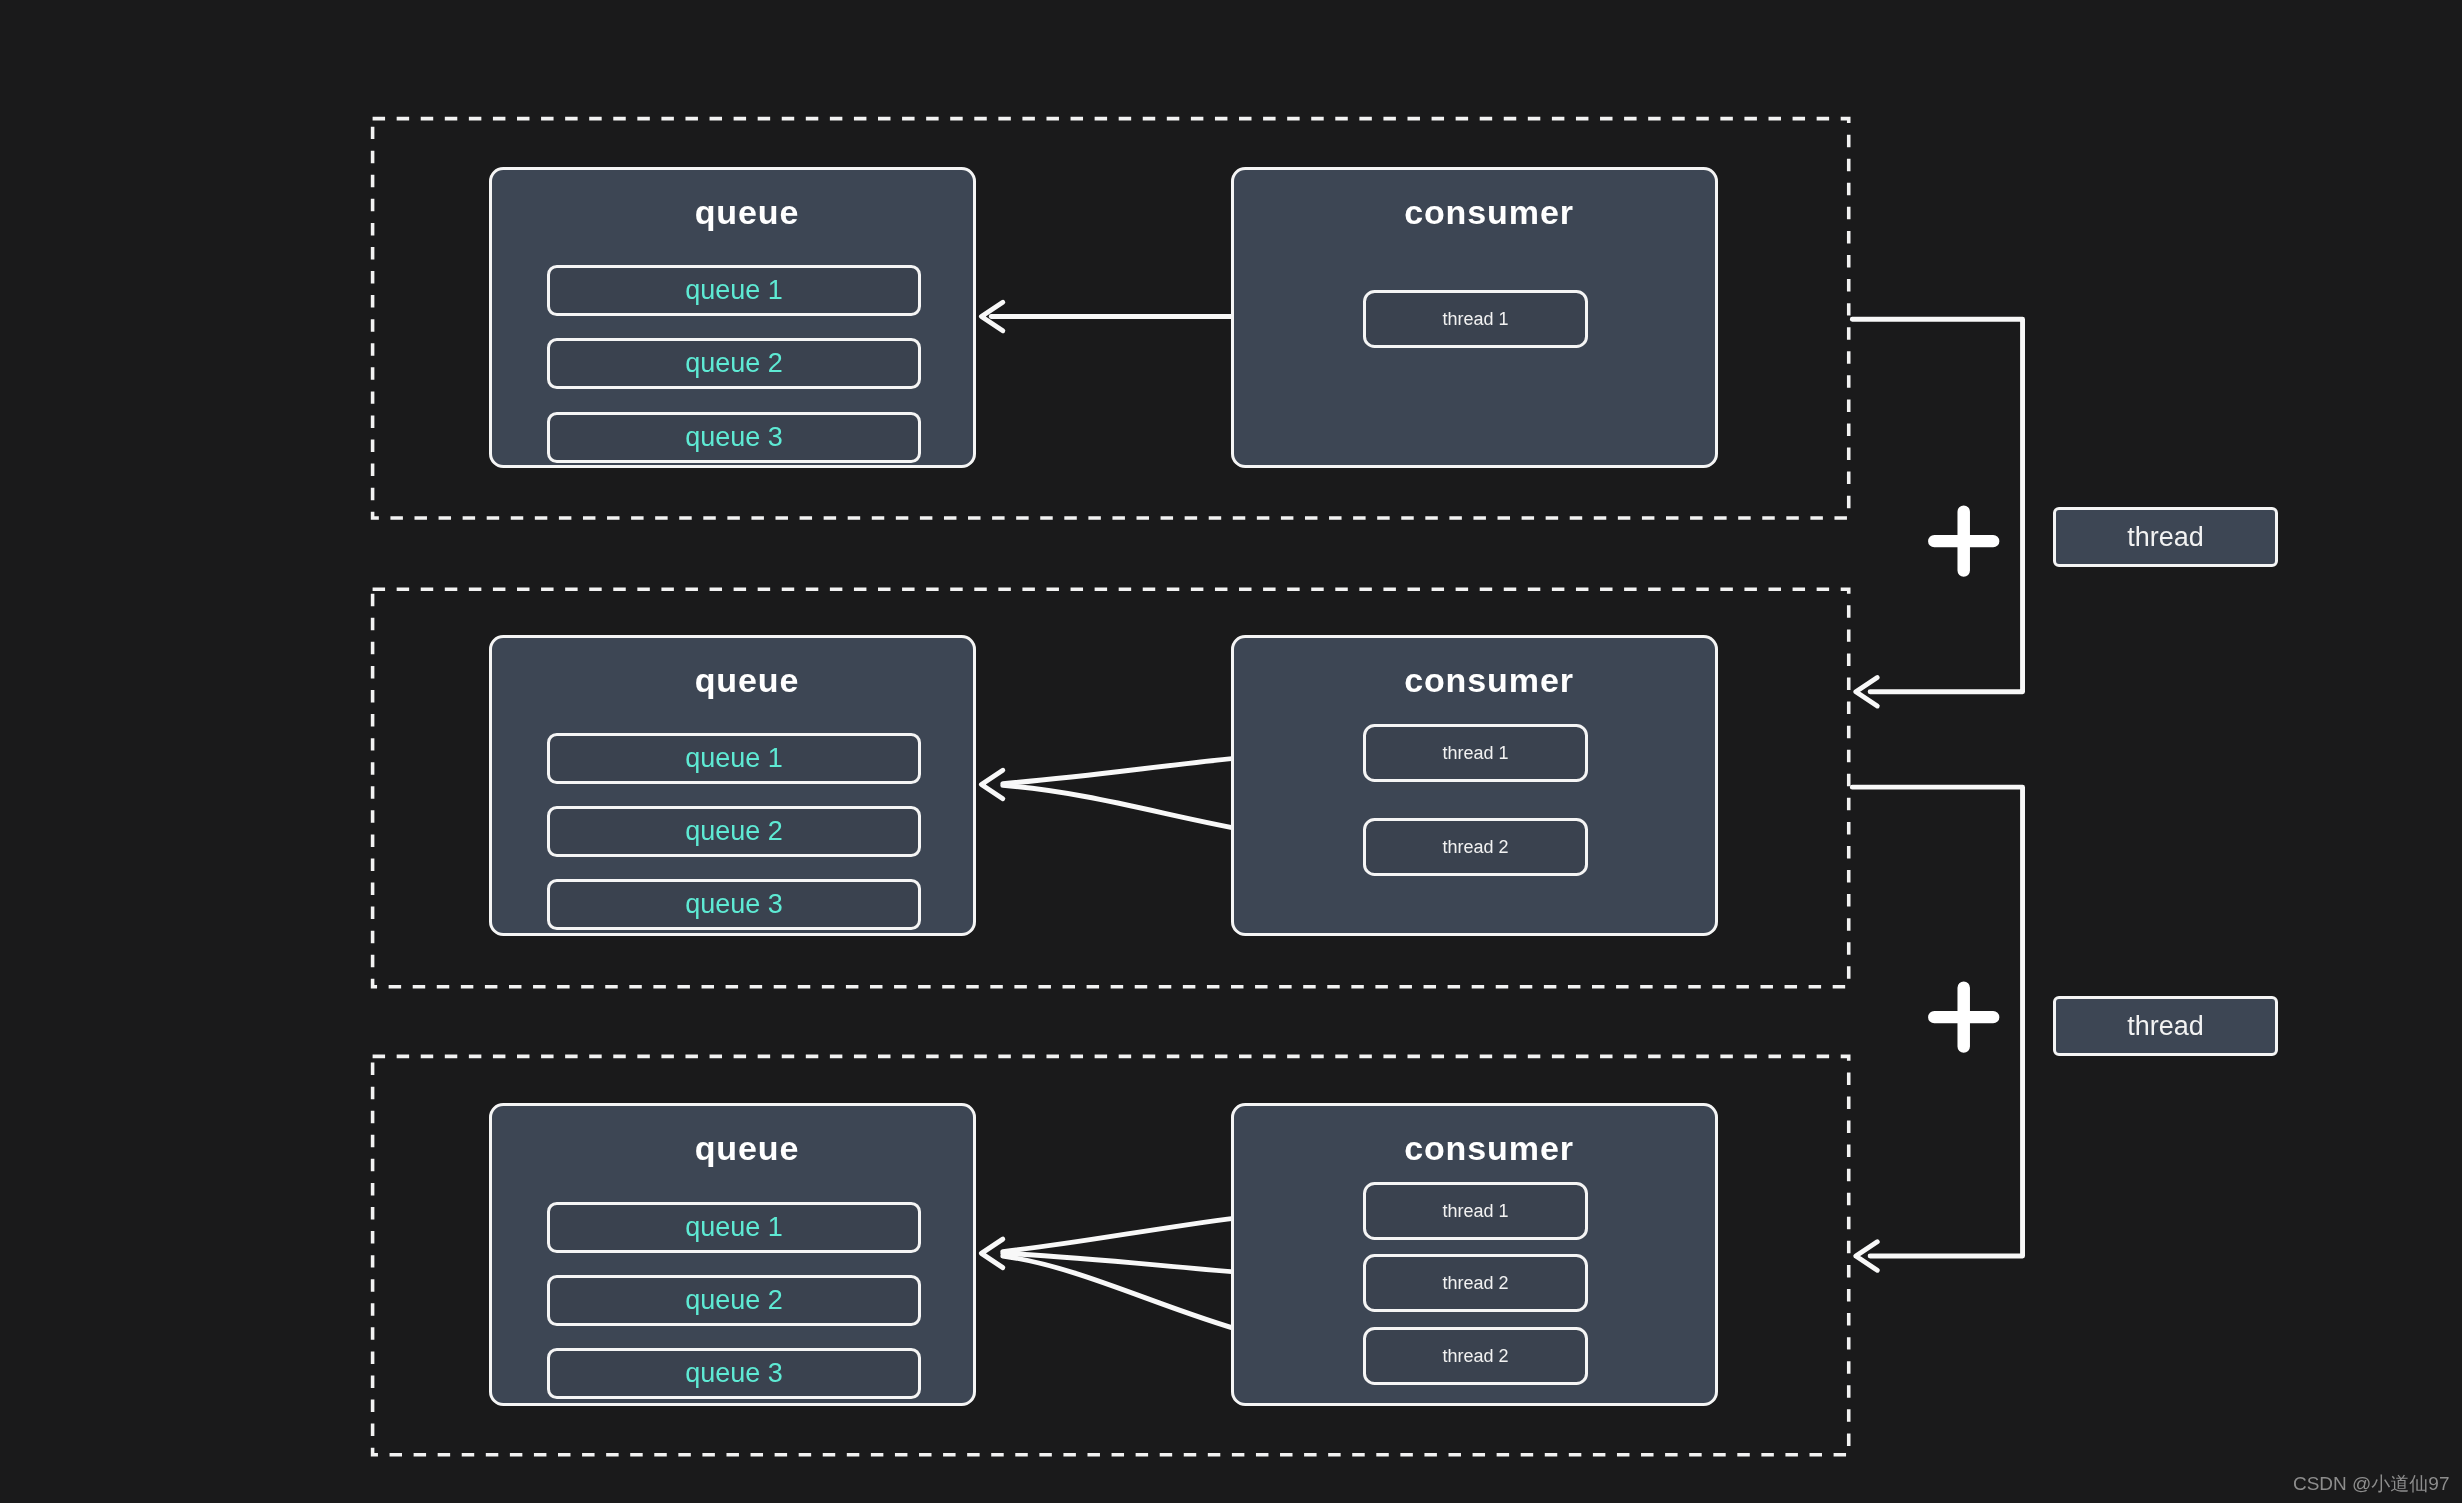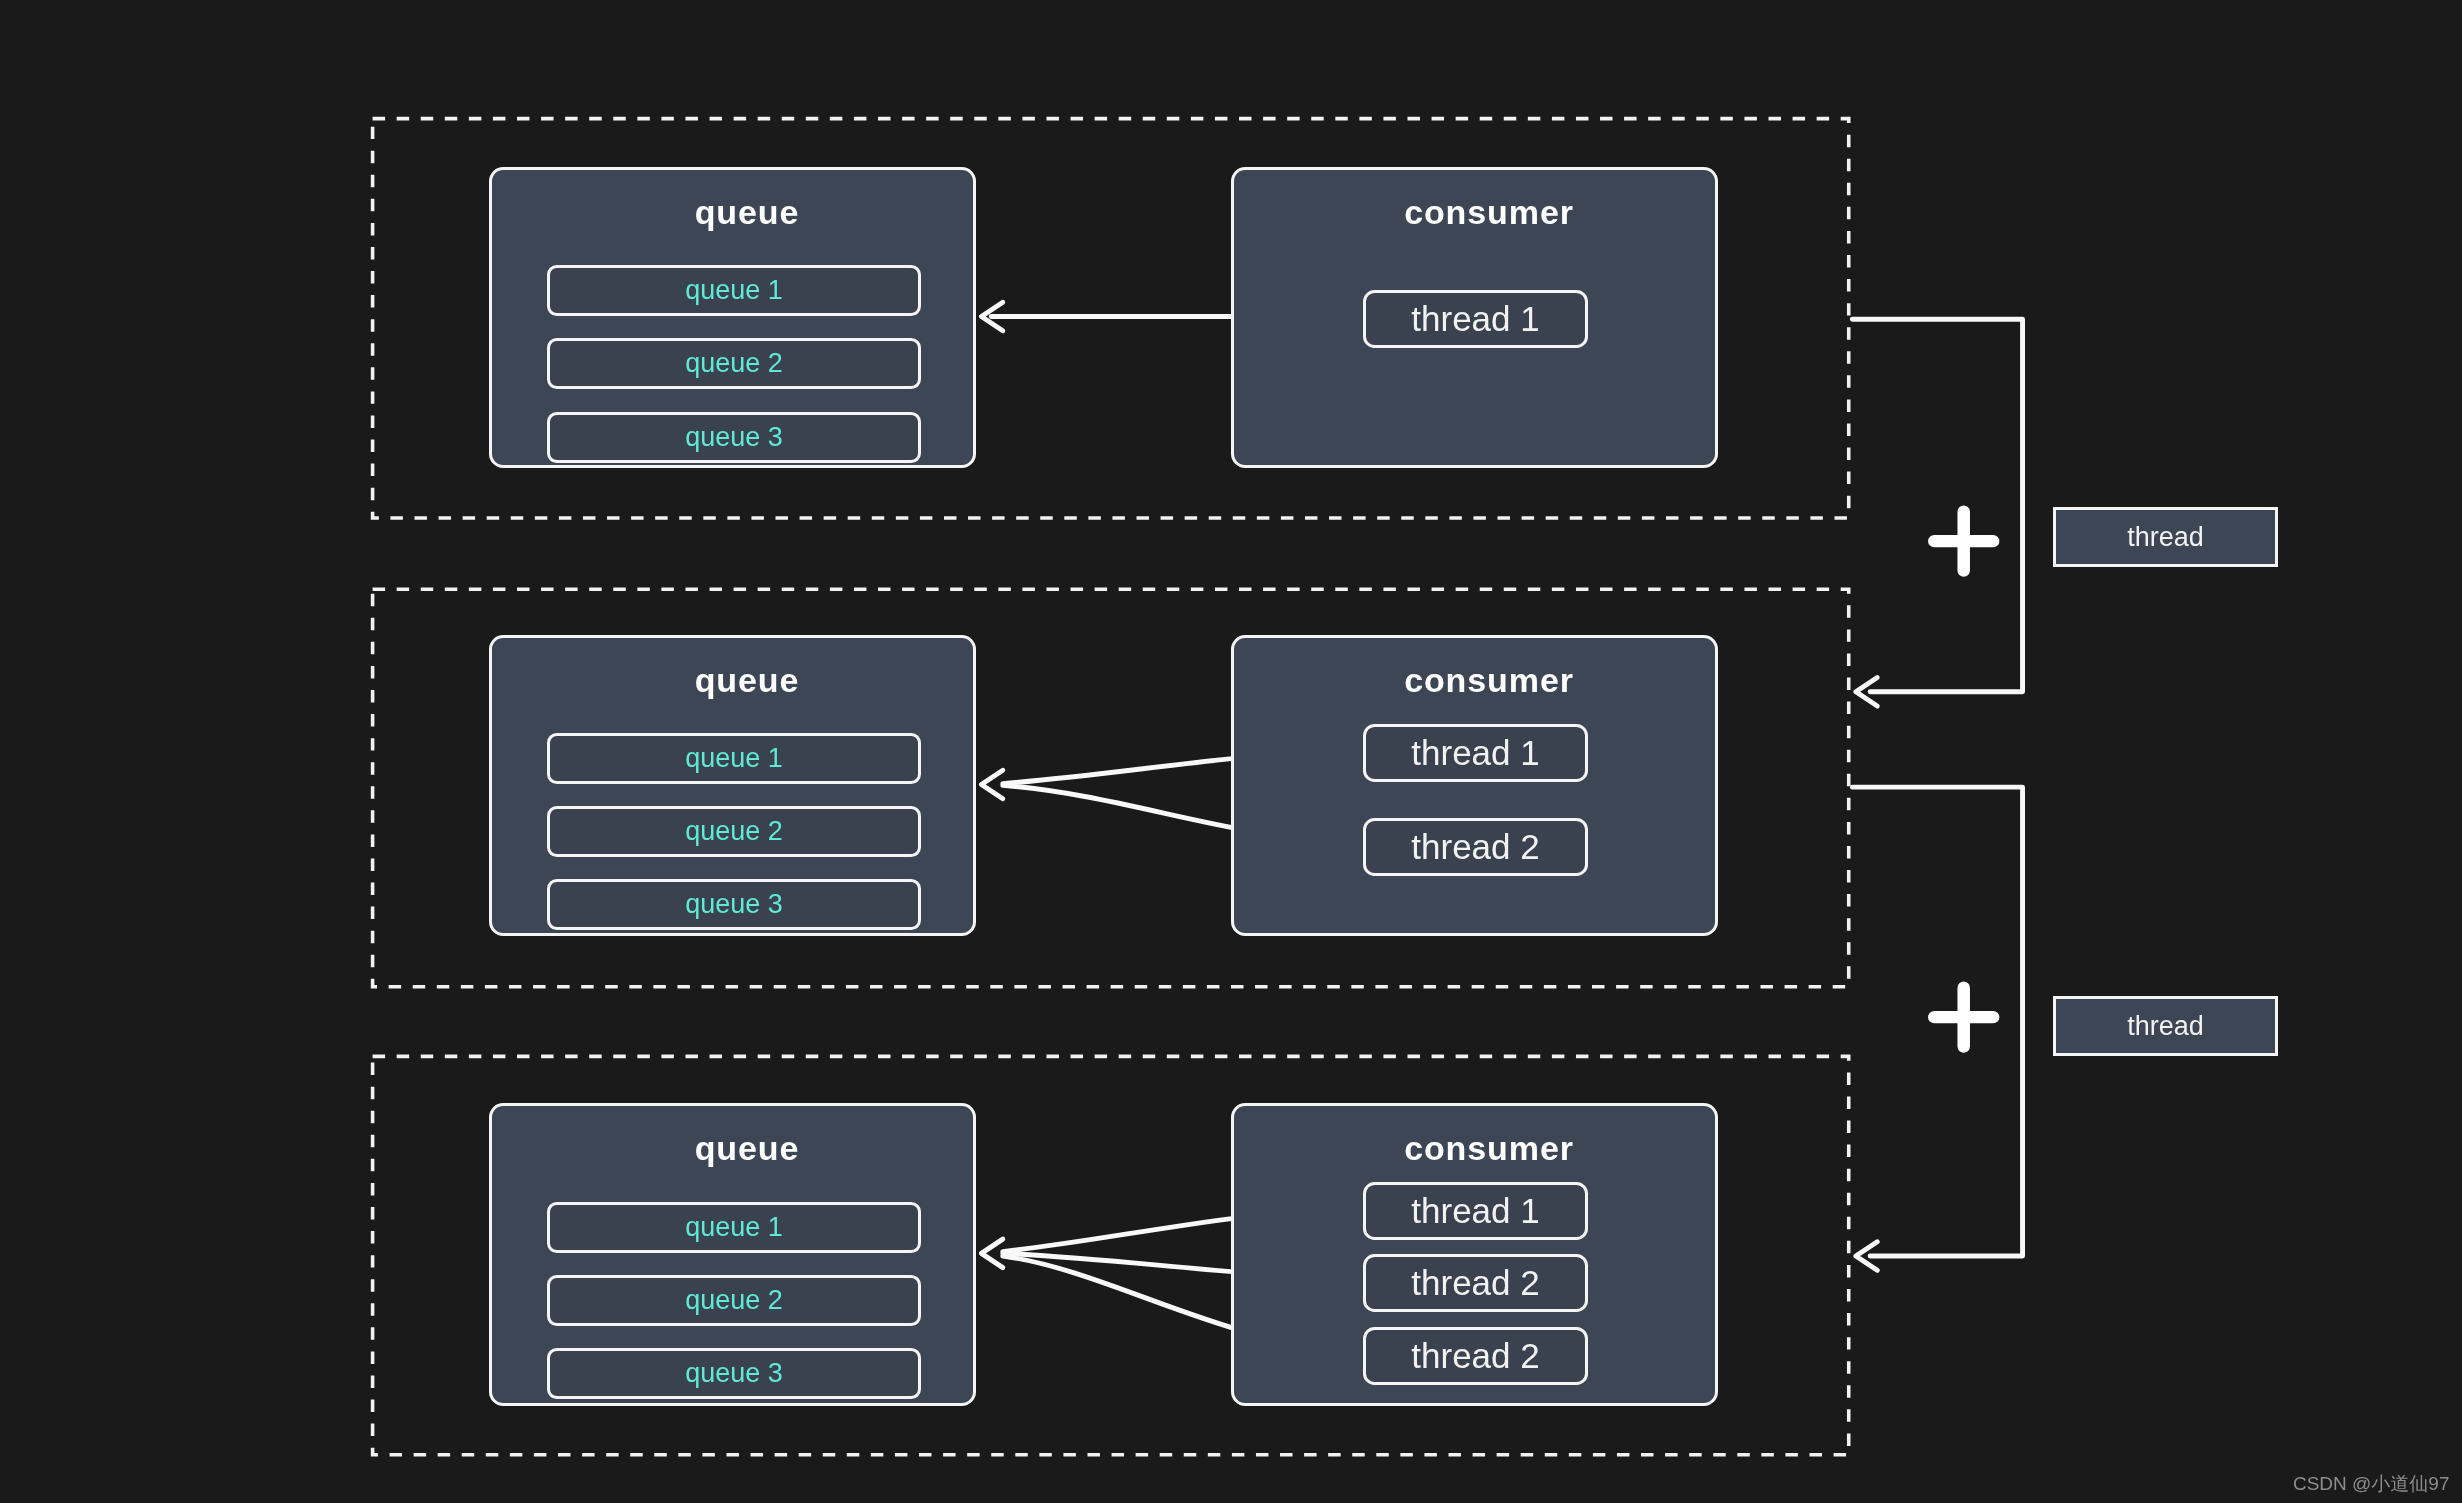--- a/index.html
+++ b/index.html
@@ -19,25 +19,25 @@
   .q-item{
     position:absolute;left:55px;width:374px;height:51px;background:#3a424f;
     border:3.1px solid #f5f5f5;border-radius:9.8px;box-sizing:border-box;
     display:flex;align-items:center;justify-content:center;
     color:#5eead4;font-size:27px;
   }
   .t-item{
     position:absolute;left:129px;width:225px;height:58px;background:#3a424f;
     border:3.1px solid #f5f5f5;border-radius:11.6px;box-sizing:border-box;
     display:flex;align-items:center;justify-content:center;
-    color:#f2f2f2;font-size:35px;
+    color:#f2f2f2;font-size:18px;
   }
   .side-btn{
     position:absolute;left:2053px;width:225px;height:60px;background:#3d4654;
-    border:3.1px solid #f5f5f5;border-radius:0;box-sizing:border-box;
+    border:3.1px solid #f5f5f5;border-radius:6px;box-sizing:border-box;
     display:flex;align-items:center;justify-content:center;
     color:#f2f2f2;font-size:27px;
   }
   .watermark{
     position:absolute;top:1471px;right:12.5px;color:#8d8d8d;font-size:19px;
     font-family:"Liberation Sans","DejaVu Sans",sans-serif;
   }
 </style>
 </head>
 <body>

